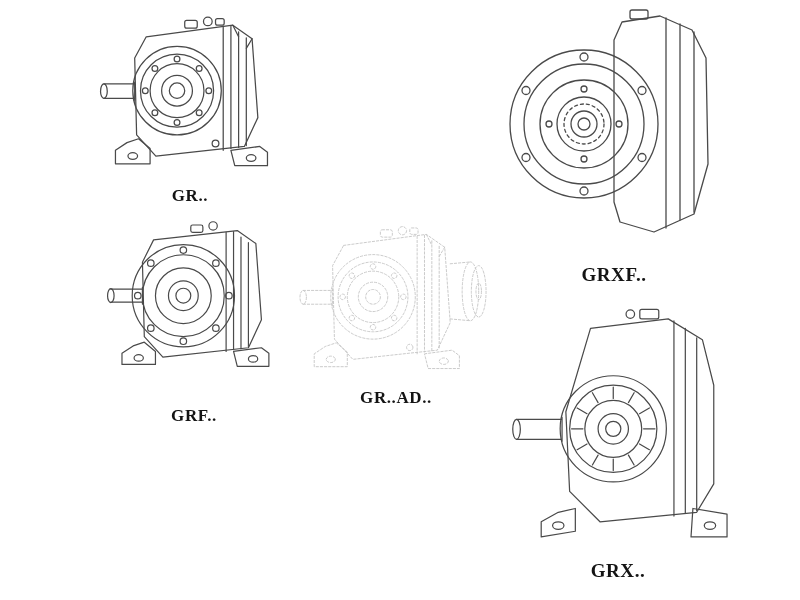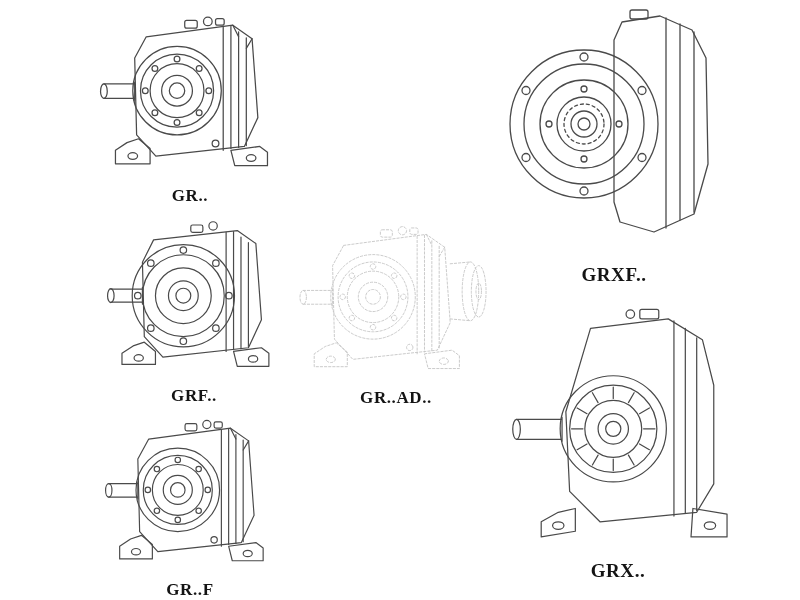--- a/index.html
+++ b/index.html
@@ -148,42 +148,36 @@
   </figure>
 
 
   <figure class="cell bigcap" style="left:496px; top:6px; width:236px;">
     <svg class="drawing" width="224" height="250" viewBox="0 0 220 250">
         <use href="#gb-flangefront"></use>
       </svg>
     <figcaption style="margin-top:8px;font-family:Liberation Serif, serif;">GRXF..</figcaption>
   </figure>
 
-  <figure class="cell" style="left:92px; top:212px; width:204px;">
+  <figure class="cell" style="left:92px; top:212px; width:204px;gap:20px;">
     <svg class="drawing" width="195" height="172" viewBox="0 0 200 185">
         <use href="#gb-side-flange"></use>
       </svg>
     <figcaption>GRF..</figcaption>
   </figure>
 
   <figure class="cell bigcap" style="left:490px; top:298px; width:256px;">
     <svg class="drawing" width="246" height="256" viewBox="0 0 250 270">
         <use href="#gb-x"></use>
       </svg>
     <figcaption style="margin-top:6px;">GRX..</figcaption>
   </figure>
 
   <figure class="cell" style="left:290px; top:216px; width:212px;">
     <svg class="drawing phantom" width="206" height="170" viewBox="0 0 222 185">
         <use href="#gb-adapter"></use>
       </svg>
     <figcaption>GR..AD..</figcaption>
   </figure>
 
-  <figure class="cell" style="left:88px; top:410px; width:204px;">
-    <svg class="drawing" width="195" height="168" viewBox="0 0 200 185">
-        <use href="#gb-side"></use>
-      </svg>
-    <figcaption>GR..F</figcaption>
-  </figure>
 
 
 </div>
 
 </body></html>

